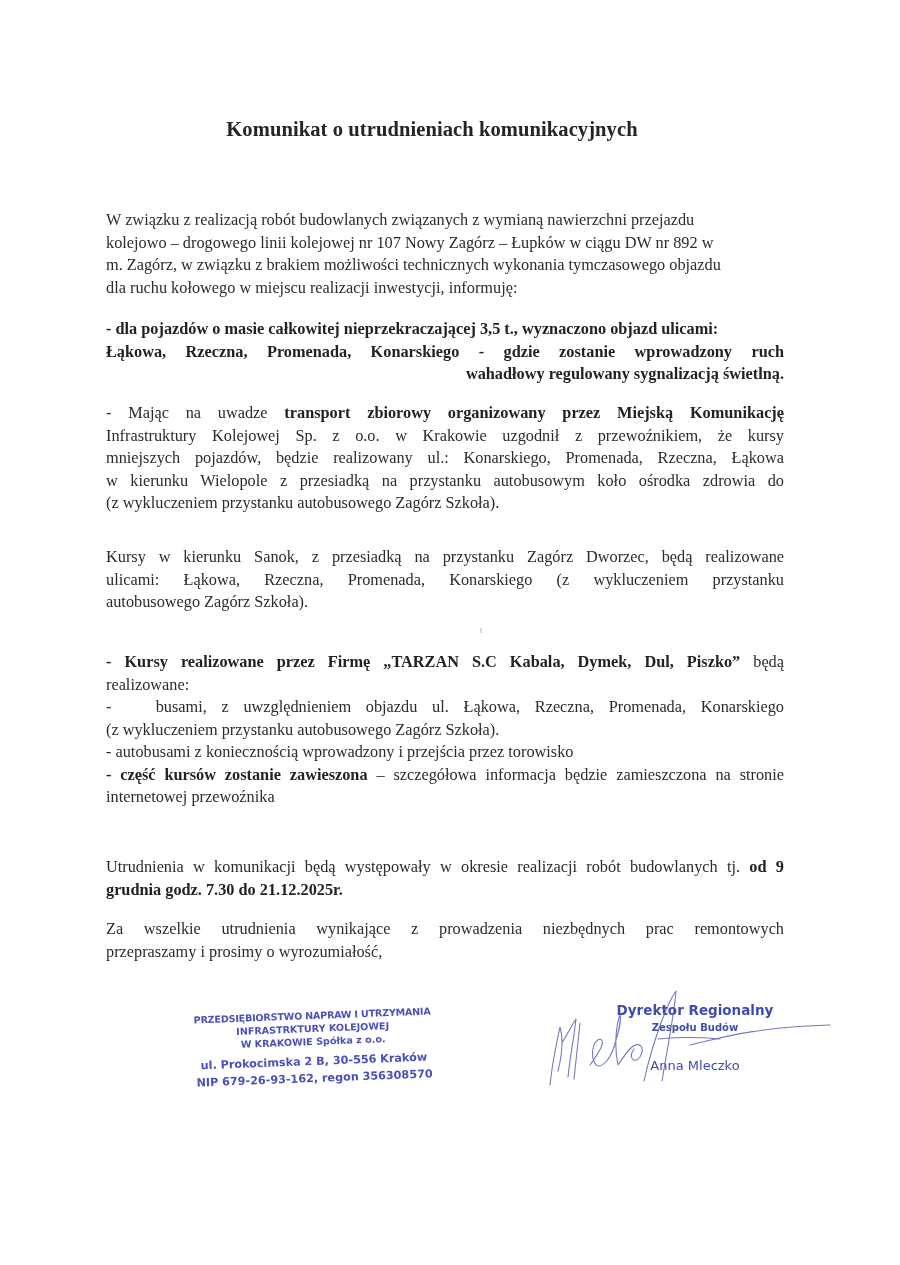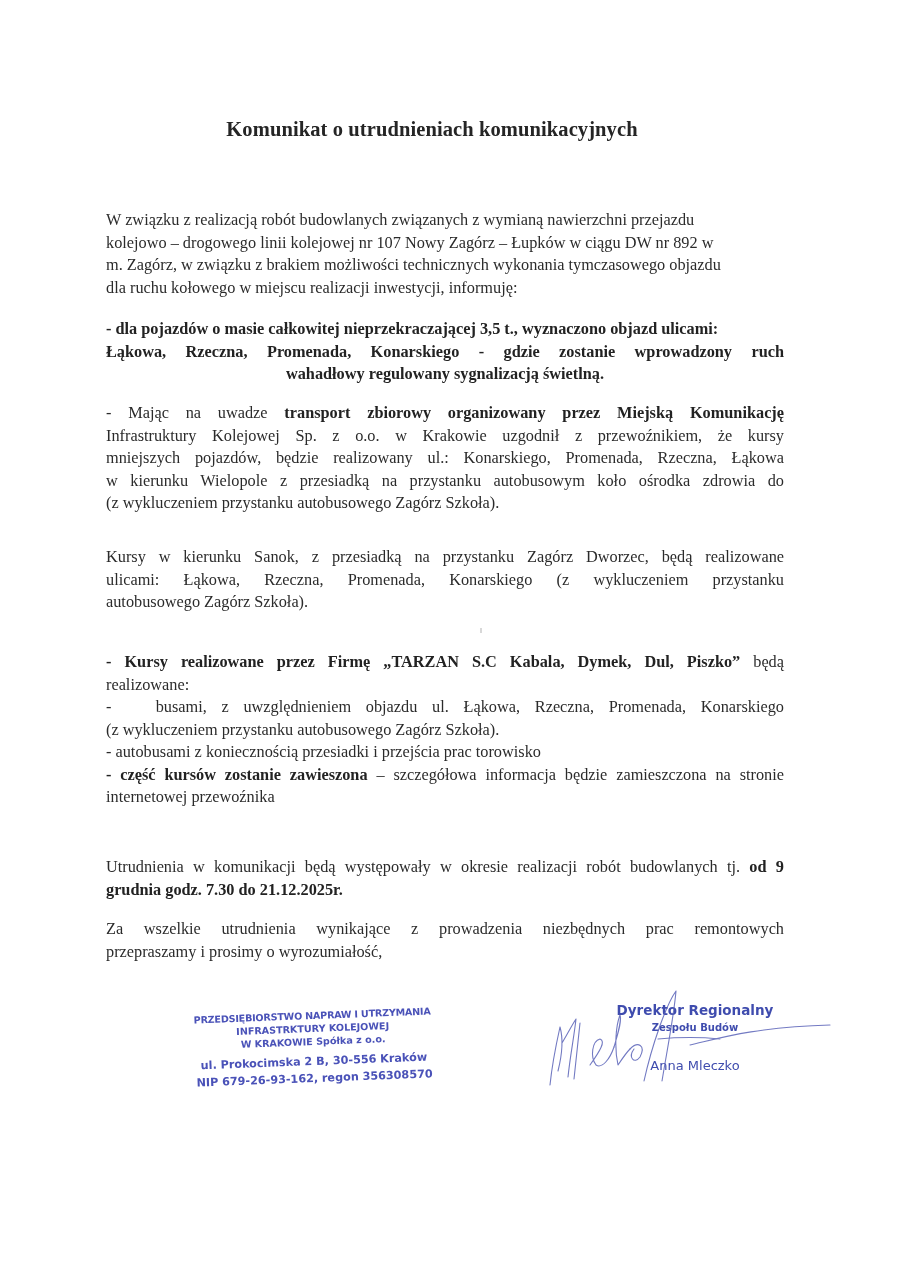--- a/index.html
+++ b/index.html
@@ -62,21 +62,21 @@
 <div class="block" id="p1">
   <span class="line">W związku z realizacją robót budowlanych związanych z wymianą nawierzchni przejazdu</span>
   <span class="line">kolejowo – drogowego linii kolejowej nr 107 Nowy Zagórz – Łupków w ciągu DW nr 892 w</span>
   <span class="line">m. Zagórz, w związku z brakiem możliwości technicznych wykonania tymczasowego objazdu</span>
   <span class="line" style="text-align:left">dla ruchu kołowego w miejscu realizacji inwestycji, informuję:</span>
 </div>
 
 <div class="block" id="p2">
   <b class="line">- dla pojazdów o masie całkowitej nieprzekraczającej 3,5 t., wyznaczono objazd ulicami:</b>
   <b class="line" style="text-align-last:justify">Łąkowa, Rzeczna, Promenada, Konarskiego - gdzie zostanie wprowadzony ruch</b>
-  <b class="line" style="text-align:center">wahadłowy regulowany sygnalizacją świetlną.</b>
+  <b class="line" style="text-align:right">wahadłowy regulowany sygnalizacją świetlną.</b>
 </div>
 
 <div class="block" id="p3">
   <span class="line" style="text-align-last:justify"><span>- Mając na uwadze </span><b>transport zbiorowy organizowany przez Miejską Komunikację</b></span>
   <span class="line" style="text-align-last:justify">Infrastruktury Kolejowej Sp. z o.o. w Krakowie uzgodnił z przewoźnikiem, że kursy</span>
   <span class="line" style="text-align-last:justify">mniejszych pojazdów, będzie realizowany ul.: Konarskiego, Promenada, Rzeczna, Łąkowa</span>
   <span class="line" style="text-align-last:justify">w kierunku Wielopole z przesiadką na przystanku autobusowym koło ośrodka zdrowia do</span>
   <span class="line">(z wykluczeniem przystanku autobusowego Zagórz Szkoła).</span>
 </div>
 
@@ -86,21 +86,21 @@
   <span class="line">autobusowego Zagórz Szkoła).</span>
 </div>
 
 <div class="speck"></div>
 
 <div class="block" id="p5">
   <span class="line" style="text-align-last:justify"><b>- Kursy realizowane przez Firmę „TARZAN S.C Kabala, Dymek, Dul, Piszko”</b><span> będą</span></span>
   <span class="line">realizowane:</span>
   <span class="line" style="text-align-last:justify;white-space:pre">-   busami, z uwzględnieniem objazdu ul. Łąkowa, Rzeczna, Promenada, Konarskiego</span>
   <span class="line">(z wykluczeniem przystanku autobusowego Zagórz Szkoła).</span>
-  <span class="line">- autobusami z koniecznością przesiadki i przejścia prac torowisko</span>
+  <span class="line">- autobusami z koniecznością wprowadzony i przejścia przez torowisko</span>
   <span class="line" style="text-align-last:justify"><b>- część kursów zostanie zawieszona</b><span> – szczegółowa informacja będzie zamieszczona na stronie</span></span>
   <span class="line">internetowej przewoźnika</span>
 </div>
 
 <div class="block" id="p6">
   <span class="line" style="text-align-last:justify"><span>Utrudnienia w komunikacji będą występowały w okresie realizacji robót budowlanych tj. </span><b>od 9</b></span>
   <b class="line">grudnia godz. 7.30 do 21.12.2025r.</b>
 </div>
 
 <div class="block" id="p7">

